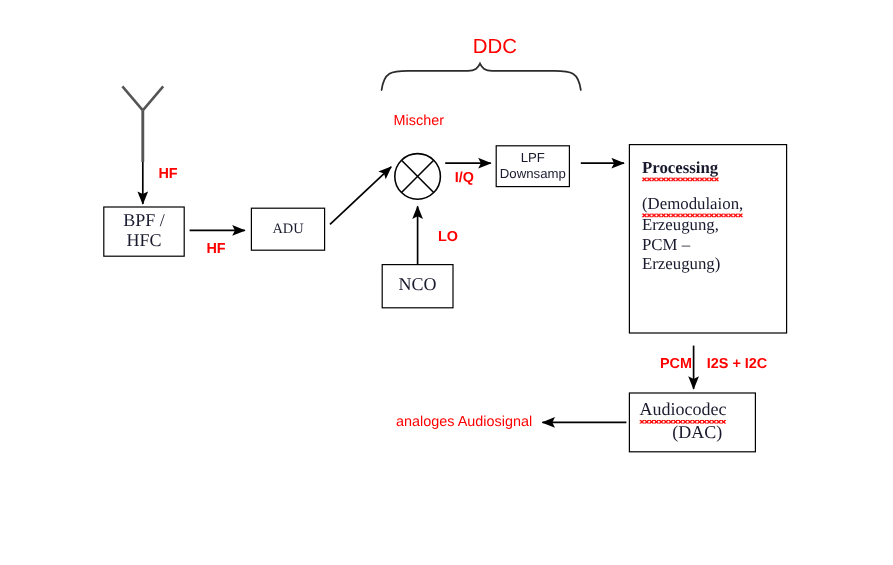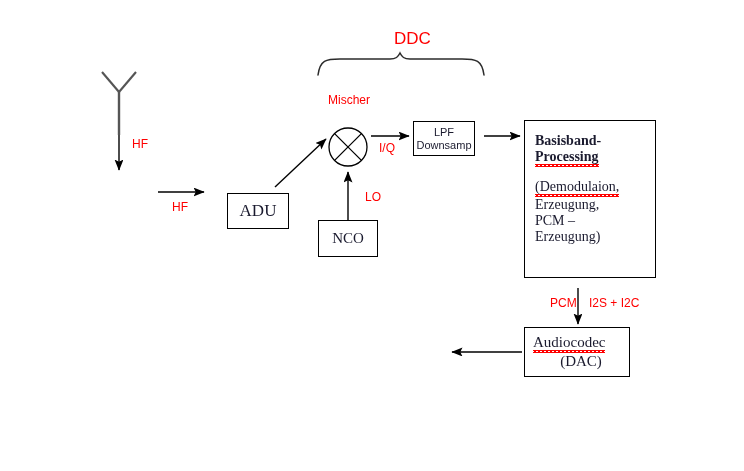--- a/index.html
+++ b/index.html
@@ -31,21 +31,21 @@
     text-align: center;
   }
   .box-line {
     line-height: 1.15;
     white-space: pre;
   }
   .lbl {
     position: absolute;
     color: #ff0000;
     font-family: "Liberation Sans", sans-serif;
-    font-weight: normal;
+    font-weight: bold;
     white-space: pre;
   }
   .lbl-title {
     position: absolute;
     color: #ff0000;
     font-family: "Liberation Sans", sans-serif;
     white-space: pre;
     margin-left: 12px;
   }
   svg.layer {
@@ -109,39 +109,42 @@
     <line x1="578" y1="288" x2="578" y2="324" stroke="#000000" stroke-width="1.4" marker-end="url(#arrowBlack)"></line>
 
     <line x1="522" y1="352" x2="452" y2="352" stroke="#000000" stroke-width="1.4" marker-end="url(#arrowBlack)"></line>
 
     <path d="M318,75 C320,60 326,59 340,59 L390,59 C396,59 398,57 400,53
              C402,57 404,59 410,59 L462,59 C476,59 482,60 484,75" stroke="#2b2b2b" stroke-width="1.5" fill="none" stroke-linecap="round"></path>
   </svg>
 
   <div class="lbl-title" style="left:382px; top:29px; font-size:17px;">DDC</div>
 
+  <div class="box box-center" style="left:86px; top:172px; width:68px; height:42px; font-size:15px;">
+    <div class="box-line">BPF /</div>
+    <div class="box-line">HFC</div>
+  </div>
 
-  <div class="box box-center" style="left:227px; top:173px; width:62px; height:36px; font-size:17px;margin-top:20px;">
+  <div class="box box-center" style="left:209px; top:173px; width:62px; height:36px; font-size:12px;">
     <div class="box-line">ADU</div>
   </div>
 
   <div class="lbl sans" style="left:328px; top:93px; font-size:12px; font-weight:normal;">Mischer</div>
 
   <div class="box box-center sans" style="left:413px; top:121px; width:62px; height:35px; font-size:11px;">
     <div class="box-line">LPF</div>
     <div class="box-line">Downsamp</div>
   </div>
 
   <div class="box box-center" style="left:318px; top:220px; width:60px; height:37px; font-size:15px;">
     <div class="box-line">NCO</div>
   </div>
 
   <div class="box" style="left:524px; top:120px; width:132px; height:158px; font-size:14px;
               justify-content:flex-start; padding:12px 0 0 10px;">
-    <div class="box-line" style="font-weight:bold;">Basisband-</div>
     <div class="box-line spell" style="font-weight:bold; align-self:flex-start;">Processing</div>
     <div class="box-line" style="height:12px;"></div>
     <div class="box-line spell" style="align-self:flex-start;">(Demodulaion,</div>
     <div class="box-line">Erzeugung,</div>
     <div class="box-line">PCM –</div>
     <div class="box-line">Erzeugung)</div>
   </div>
 
   <div class="box" style="left:524px; top:327px; width:106px; height:50px; font-size:15px;
               padding-left:8px;text-align:center;">
@@ -154,14 +157,15 @@
   <div class="lbl" style="left:172px; top:200px; font-size:12px;">HF</div>
 
   <div class="lbl" style="left:379px; top:141px; font-size:12px;">I/Q</div>
 
   <div class="lbl" style="left:365px; top:190px; font-size:12px;">LO</div>
 
   <div class="lbl" style="left:534px; top:296px; font-size:12px;margin-left:16px;">PCM</div>
 
   <div class="lbl" style="left:589px; top:296px; font-size:12px;">I2S + I2C</div>
 
+  <div class="lbl" style="left:330px; top:344px; font-size:12px; font-weight:normal;">analoges Audiosignal</div>
 
 </div>
 
 </body></html>

